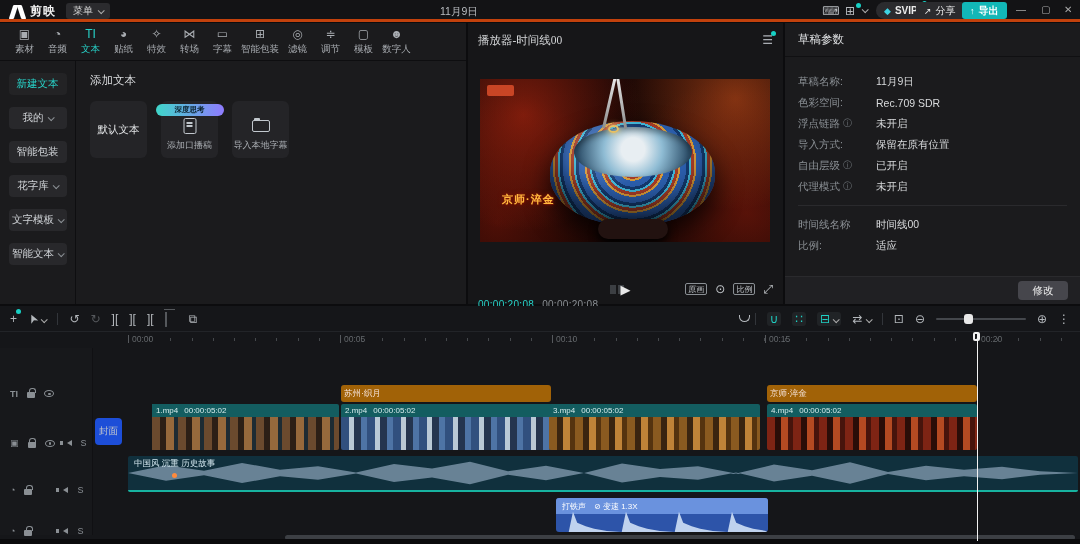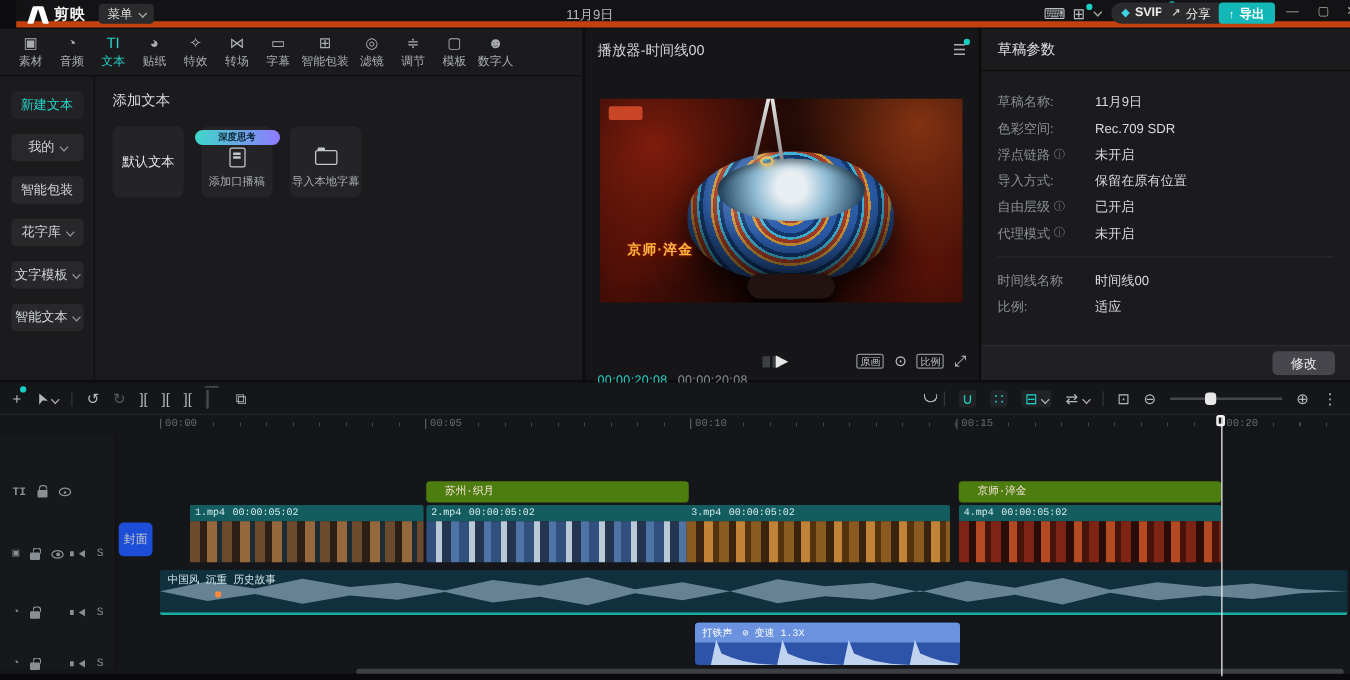--- a/index.html
+++ b/index.html
@@ -1,21 +1,21 @@
 <!DOCTYPE html>
 <html><head>
 <meta charset="utf-8">
 <style>
   * { margin:0; padding:0; box-sizing:border-box; }
   html,body { background:#000; }
   body { font-family:"Liberation Sans","DejaVu Sans",sans-serif; }
   .app { position:relative; width:1080px; height:544px; background:#0c0c0e; overflow:hidden; color:#ccc; }
 
   
-  .titlebar { position:absolute; top:0; left:13px; right:0; height:22px; background:#131315; border-bottom:5px solid #c2410c; }
+  .titlebar { position:absolute; top:0; left:0; right:0; height:22px; background:#131315; border-bottom:3px solid #c2410c; }
   .logo { position:absolute; left:10px; top:3px; display:flex; align-items:center; gap:5px; }
   .logo-mark { width:15px; height:14px; position:relative; }
   .logo-mark i { position:absolute; width:5px; height:14px; background:#fff; border-radius:1px; }
   .logo-mark i:first-child { left:1px; transform:skewX(-18deg); }
   .logo-mark i:last-child { right:1px; transform:skewX(18deg); }
   .logo-text { font-size:12px; font-weight:bold; color:#f2f2f2; letter-spacing:1px; }
   .menu-btn { position:absolute; left:66px; top:3px; height:16px; padding:0 7px; background:#2b2b2e; border-radius:3px; display:flex; align-items:center; gap:5px; font-size:10px; color:#d8d8d8; }
   .chev { width:5px; height:5px; border-right:1px solid #aaa; border-bottom:1px solid #aaa; transform:rotate(45deg) translateY(-1px); display:inline-block; }
   .doc-title { position:absolute; left:440px; top:5px; font-size:10.5px; color:#b9bcc0; }
   .tb-ico { position:absolute; top:3px; color:#b9bcc0; font-size:12px; line-height:16px; }
@@ -52,21 +52,21 @@
   .card { width:57px; height:57px; background:#242427; border-radius:6px; position:relative; cursor:pointer; }
   .card .clabel { position:absolute; left:0; right:0; text-align:center; font-size:9px; color:#a9adb2; bottom:6px; }
   .card.default .clabel { top:50%; transform:translateY(-50%); bottom:auto; font-size:10.5px; color:#e2e4e6; }
   .badge-ai { position:absolute; top:3px; left:50%; transform:translateX(-50%); font-size:7.5px; padding:1px 19px; border-radius:7px; background:linear-gradient(90deg,#3fd6c9,#8f7bff); color:#0c2430; white-space:nowrap; font-weight:bold; }
   .i-doc { position:absolute; left:50%; top:17px; transform:translateX(-50%); width:13px; height:16px; border:1.5px solid #c2c8ce; border-radius:2px; }
   .i-doc::before { content:''; position:absolute; left:2px; top:3px; width:6px; height:1.5px; background:#c2c8ce; box-shadow:0 3px 0 #c2c8ce; }
   .i-folder { position:absolute; left:50%; top:19px; transform:translateX(-50%); width:18px; height:12px; border:1.5px solid #c2c8ce; border-radius:2px; }
   .i-folder::before { content:''; position:absolute; top:-3.5px; left:1px; width:6px; height:2px; background:#c2c8ce; border-radius:1px 1px 0 0; }
 
   
-  .pl-header { height:34px; display:flex; align-items:center; padding:0 10px; font-size:11.5px; color:#d2d4d6; }
+  .pl-header { height:34px; display:flex; align-items:center; padding:0 10px; font-size:11.5px; color:#d2d4d6;font-family:Liberation Serif, serif; }
   .pl-header .spacer { flex:1; }
   .ham { position:relative; color:#a9adb2; font-size:12px; }
   .video { position:absolute; left:12px; top:56px; width:290px; height:163px; overflow:hidden; background:
       radial-gradient(circle at 15% 22%, rgba(205,45,18,.55), transparent 42%),
       radial-gradient(circle at 88% 12%, rgba(226,92,30,.5), transparent 38%),
       radial-gradient(circle at 92% 82%, rgba(160,32,14,.5), transparent 46%),
       radial-gradient(circle at 6% 88%, rgba(130,24,10,.55), transparent 42%),
       linear-gradient(#1a0705,#0d0403); }
   .bowl { position:absolute; left:70px; top:42px; width:165px; height:104px; border-radius:50% 50% 47% 47%;
       background:
@@ -115,39 +115,39 @@
   .tl-spacer { flex:1; }
   .cursor-g { display:inline-block; transform:rotate(-115deg); }
   .i-mic { position:relative; width:6px; height:9px; background:#b4b8bc; border-radius:3px; margin:0 2px; }
   .i-mic::before { content:''; position:absolute; left:-2.5px; top:3px; width:9px; height:6px; border:1px solid #b4b8bc; border-top:none; border-radius:0 0 6px 6px; }
   .i-trash { position:relative; width:9px; height:9px; border:1px solid #55585c; border-top:none; border-radius:0 0 2px 2px; }
   .i-trash::before { content:''; position:absolute; top:-3px; left:-2px; width:11px; height:1.5px; background:#55585c; }
   .i-shield { width:9px; height:11px; background:#b4b8bc; clip-path:polygon(0 0,100% 0,100% 55%,50% 100%,0 55%); }
   .slider { width:90px; height:2px; background:#44474c; border-radius:1px; position:relative; cursor:pointer; }
   .slider .knob { position:absolute; left:28px; top:-4px; width:9px; height:10px; background:#e8e8e8; border-radius:3px; }
 
-  .tl-body { position:relative; height:213px;font-family:Liberation Mono, monospace; }
+  .tl-body { position:relative; height:213px; }
   .ruler { position:absolute; left:128px; right:0; top:0; height:16px; }
   .ruler .ticks { position:absolute; left:0; right:0; top:6px; height:3px; background:repeating-linear-gradient(90deg,#45484c 0 1px,transparent 1px 21.2px); }
   .rlabel { position:absolute; top:2px; display:flex; align-items:center; gap:3px; font-size:8.5px; color:#64686c; }
   .rlabel::before { content:''; width:1px; height:8px; background:#56595d; }
 
   .track-head { position:absolute; left:0; top:16px; bottom:10px; width:93px; background:#17181b; border-right:1px solid #101013; z-index:4; }
   .th-row { position:absolute; left:0; width:100%; display:flex; align-items:center; gap:9px; padding-left:10px; color:#8a8f94; }
   .th-g { font-size:9px; color:#8a8f94; }
   .i-lock { position:relative; width:8px; height:6px; background:#8a8f94; border-radius:1px; margin-top:3px; }
   .i-lock::before { content:''; position:absolute; top:-4px; left:1.5px; width:5px; height:4px; border:1px solid #8a8f94; border-bottom:none; border-radius:3px 3px 0 0; }
   .i-eye { position:relative; width:10px; height:7px; border:1px solid #8a8f94; border-radius:50%; }
   .i-eye::before { content:''; position:absolute; left:3px; top:1.5px; width:2.5px; height:2.5px; background:#8a8f94; border-radius:50%; }
   .i-spk { position:relative; width:0; height:0; border-top:3px solid transparent; border-bottom:3px solid transparent; border-right:5px solid #8a8f94; margin-left:3px; }
   .i-spk::before { content:''; position:absolute; left:-7px; top:-2px; width:3px; height:4px; background:#8a8f94; }
 
   .cover-btn { position:absolute; left:95px; top:86px; width:27px; height:27px; background:#1d4ed8; border-radius:4px; color:#c8cacc; font-size:9.5px; display:flex; align-items:center; justify-content:center; cursor:pointer; z-index:3; }
 
-  .text-clip { position:absolute; top:53px; height:17px; background:#4d7c0f; border-radius:3px; font-size:8.5px; color:#f6e4dc; line-height:17px; padding-left:15px; overflow:hidden; white-space:nowrap; cursor:pointer; }
+  .text-clip { position:absolute; top:53px; height:17px; background:#a16207; border-radius:3px; font-size:8.5px; color:#f6e4dc; line-height:17px; padding-left:3px; overflow:hidden; white-space:nowrap; cursor:pointer; }
   .video-clip { position:absolute; top:72px; height:46px; border-radius:2px; overflow:hidden; cursor:pointer; }
   .vc-head { height:13px; background:#135d60; font-size:8px; color:#d6ecec; display:flex; gap:6px; align-items:center; padding-left:4px; white-space:nowrap; }
   .vc-thumbs { height:33px; }
   .th1 { background:repeating-linear-gradient(90deg,#6b4a2e 0 8px,#2c1f16 8px 14px,#96693c 14px 22px,#1d2b33 22px 26px); }
   .th2 { background:repeating-linear-gradient(90deg,#31507e 0 8px,#b9c9d6 8px 13px,#24354f 13px 20px,#4e74a5 20px 26px); }
   .th3 { background:repeating-linear-gradient(90deg,#8a5a20 0 8px,#3a2410 8px 14px,#c08338 14px 21px,#55330f 21px 26px); }
   .th4 { background:repeating-linear-gradient(90deg,#7e2414 0 8px,#2a0d08 8px 14px,#b44a22 14px 21px,#47140c 21px 26px); }
 
   .audio-main { position:absolute; left:128px; width:950px; top:124px; height:36px; background:#10303d; border-radius:2px; overflow:hidden; cursor:pointer; }
   .wave { position:absolute; left:0; right:0; top:3px; bottom:5px; background:#7e97ab; opacity:.8;

